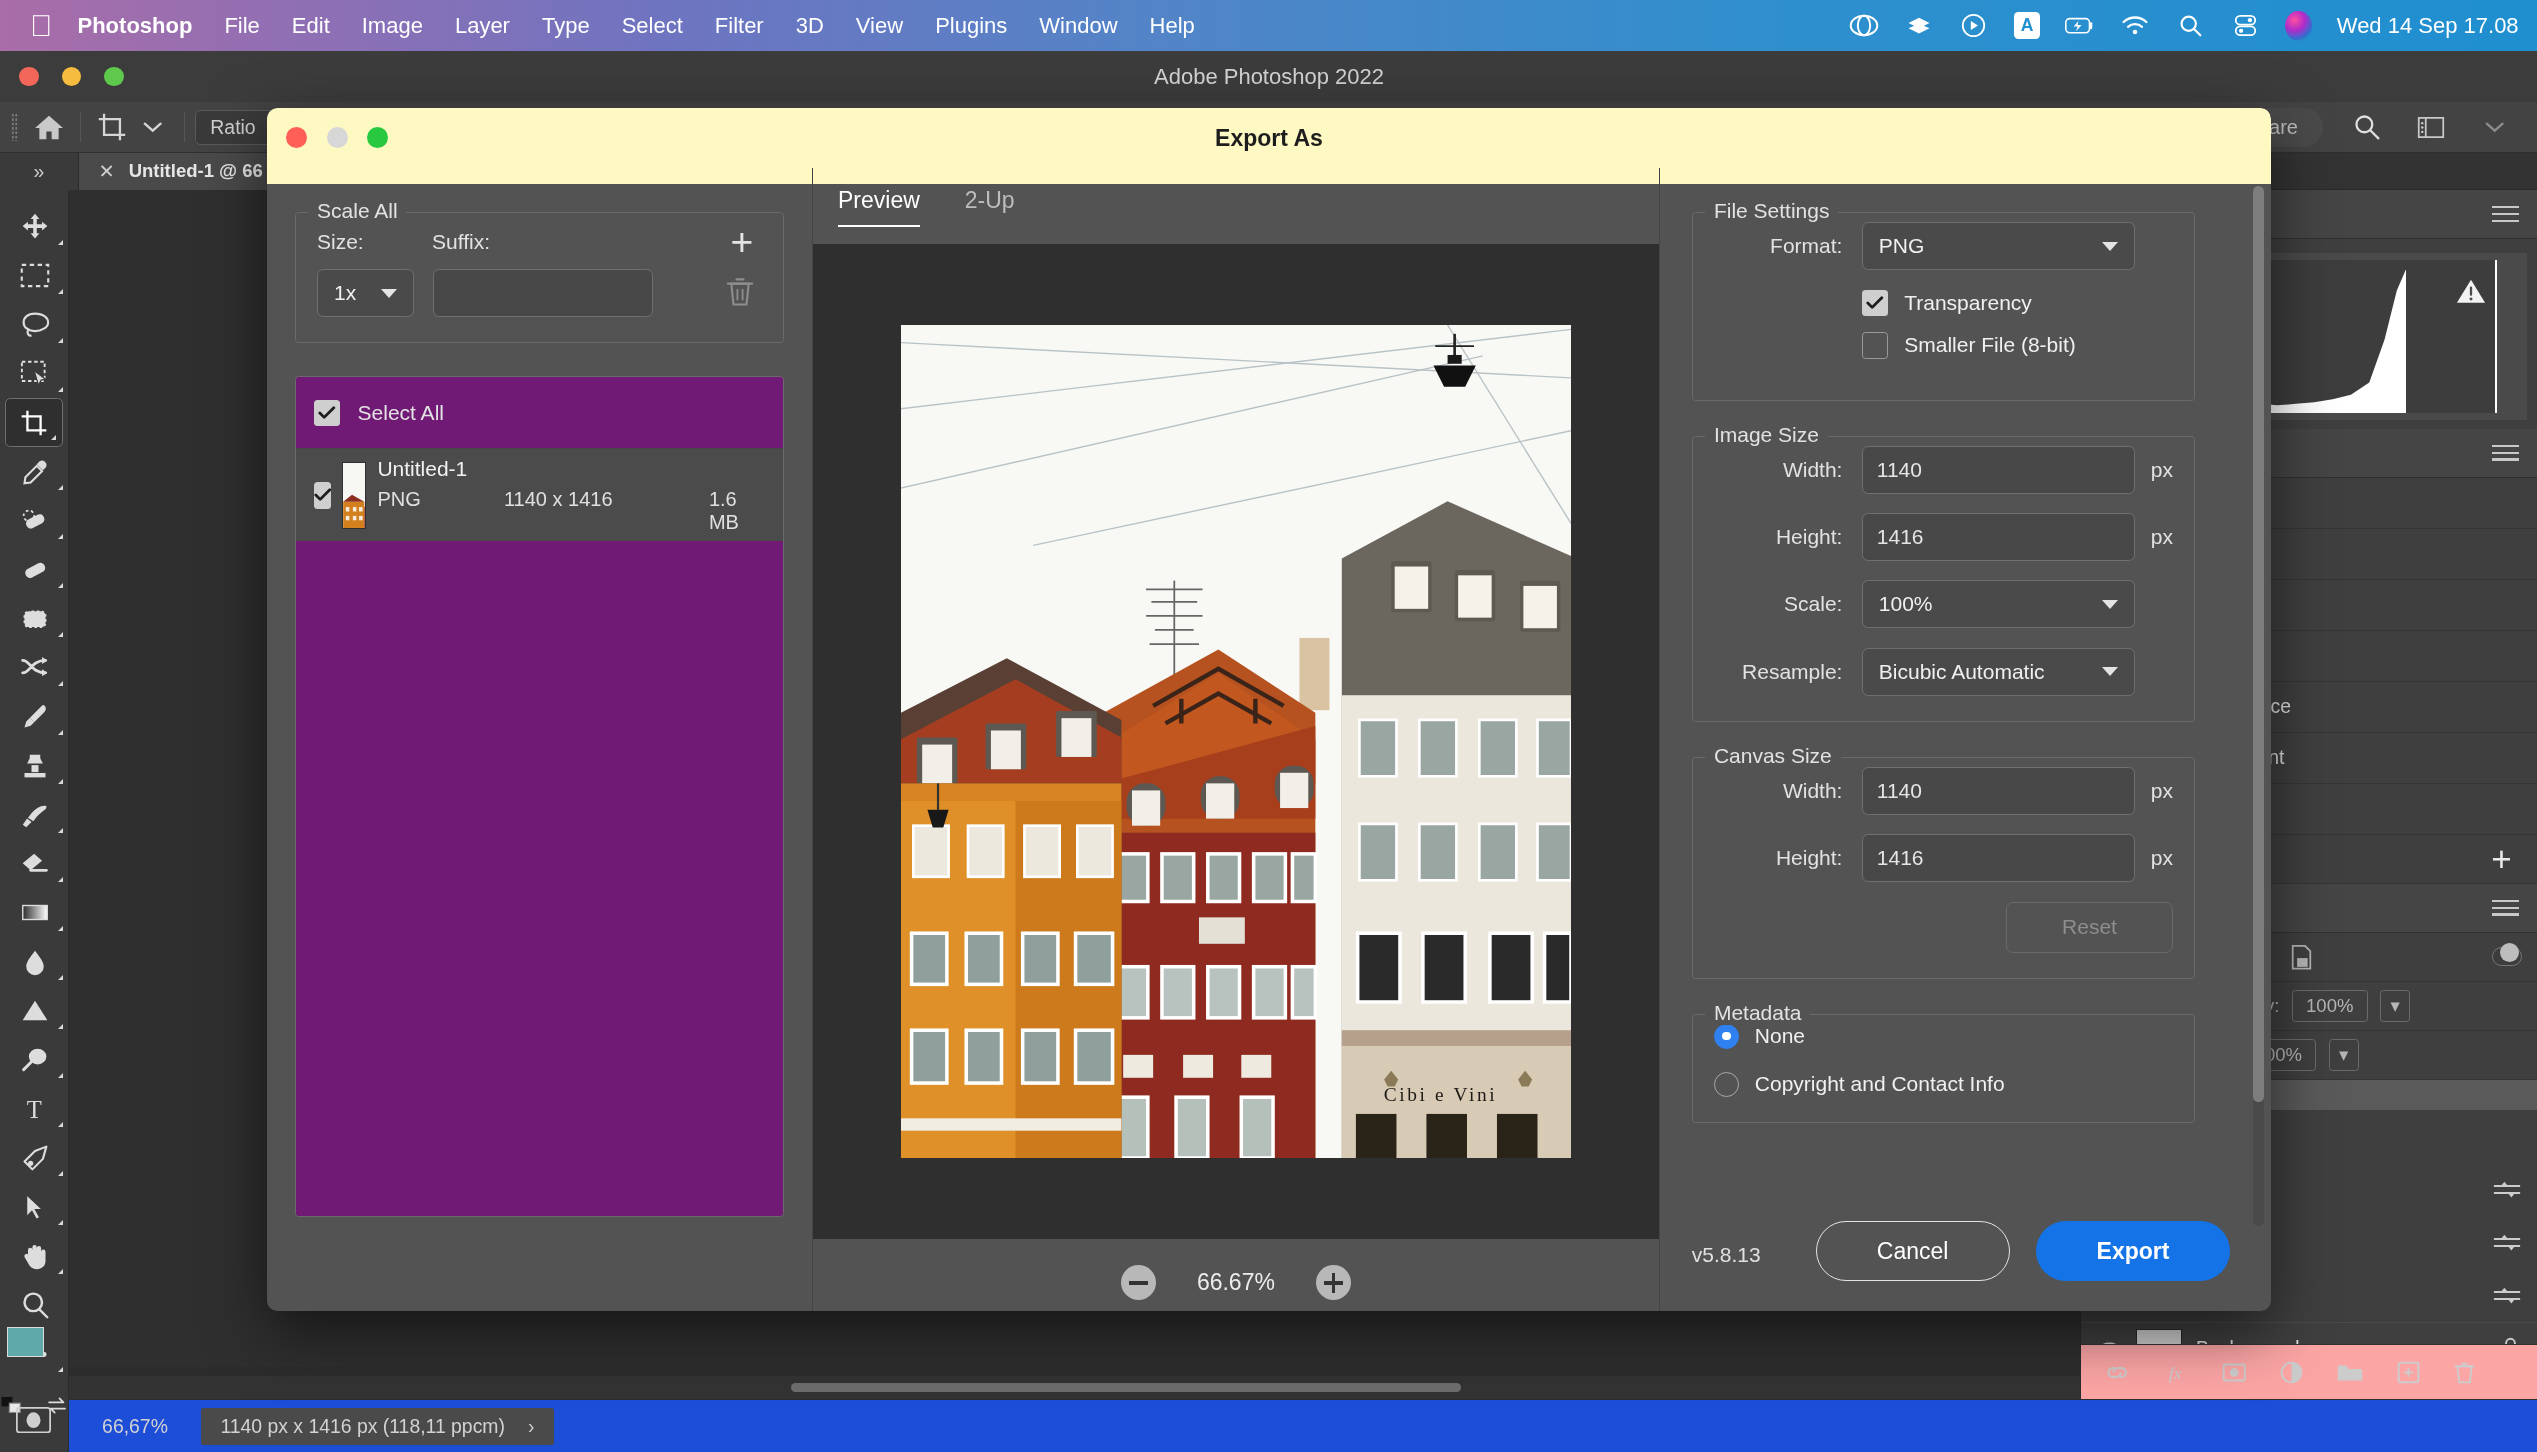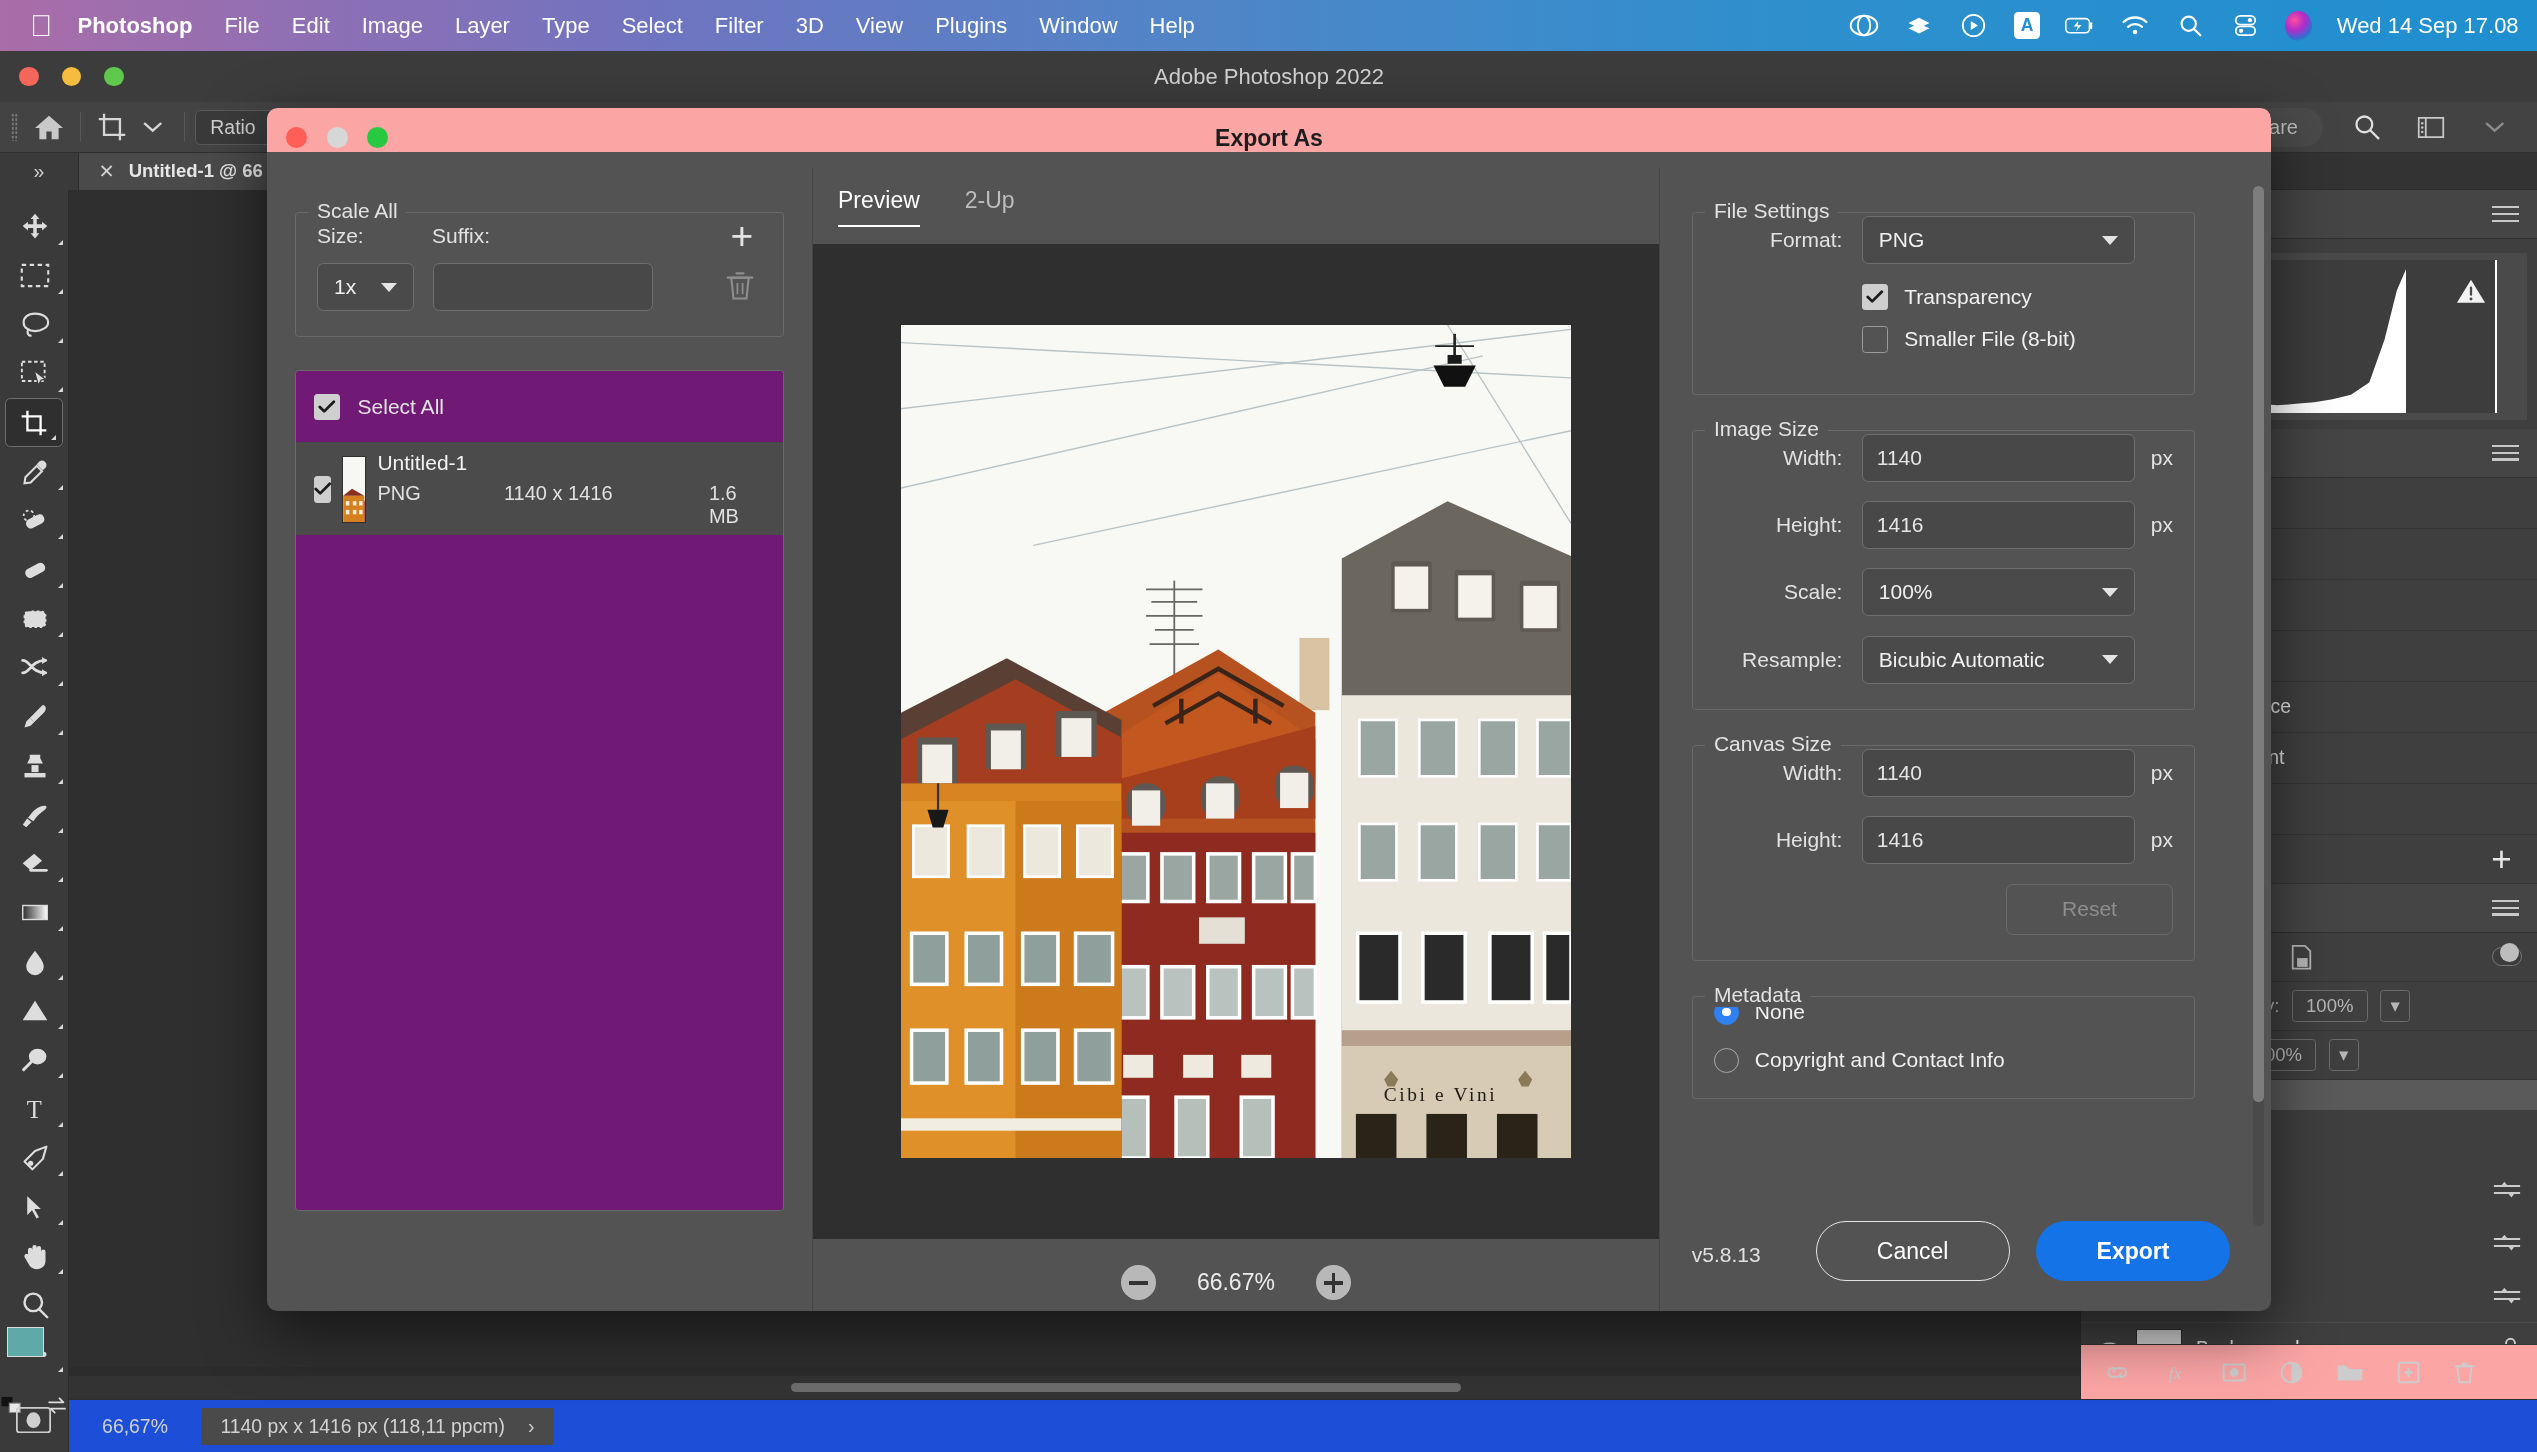--- a/index.html
+++ b/index.html
@@ -125,30 +125,30 @@
   .layer-row { height: 53px; display: flex; align-items: center; color: #e2e2e2; font-size: 19.4px; padding: 0 16px; }
   .sfx { margin-left: auto; }
   .lay-bottom { position: absolute; bottom: 0; left: 0; right: 0; height: 55px; background: #fca5a5;
     display: flex; align-items: center; gap: 32px; padding: 0 23px; border-top: 0.9px solid #333; }
 
   
   .dialog {
     position: absolute; left: 267px; top: 108px; width: 2004px; height: 1203px;
     background: #535353; border-radius: 10.6px; box-shadow: 0 21px 62px rgba(0,0,0,.55); overflow: hidden;
   }
-  .dlg-title { height: 44px; background: #fca5a5; border-radius: 10.6px 10.6px 0 0; position: relative; }
+  .dlg-title { height: 76px; background: #fef9c3; border-radius: 10.6px 10.6px 0 0; position: relative; }
   .dlg-traffic { position: absolute; left: 19.4px; top: 19.4px; display: flex; gap: 19.4px; }
   .dlg-tl { width: 21px; height: 21px; border-radius: 50%; }
   .dlg-tl.r { background: #ff5f57; } .dlg-tl.m { background: #d7d7d7; } .dlg-tl.g { background: #28c840; }
   .dlg-title span { display: block; text-align: center; line-height: 60px; font-size: 23px; color: #1d1d1d; font-weight: bold; }
   .dlg-body { position: absolute; top: 60px; left: 0; right: 0; bottom: 0; display: flex; }
 
   
   .dlg-left { width: 545px; padding: 25px 28px 0 28px; }
-  .fieldset { border: 0.9px solid #6a6a6a; border-radius: 3.5px; padding: 3px 21px 25px 21px; position: relative; margin-top: 19.4px; }
+  .fieldset { border: 0.9px solid #6a6a6a; border-radius: 3.5px; padding: 9px 21px 25px 21px; position: relative; margin-top: 19.4px; }
   .fieldset > legend { position: absolute; top: -14px; left: 12.3px; background: #535353; padding: 0 8.8px;
     color: #e2e2e2; font-size: 21px; }
   .row { display: flex; align-items: center; }
   .lbl { color: #e2e2e2; font-size: 21px; }
   .select {
     background: #4a4a4a; border: 0.9px solid #6f6f6f; border-radius: 6.2px; height: 48px;
     display: flex; align-items: center; justify-content: space-between; color: #f0f0f0; font-size: 21px; padding: 0 16px;
   }
   .textinput {
     background: #484848; border: 0.9px solid #6f6f6f; border-radius: 6.2px; height: 48px; color: #e5e5e5;

